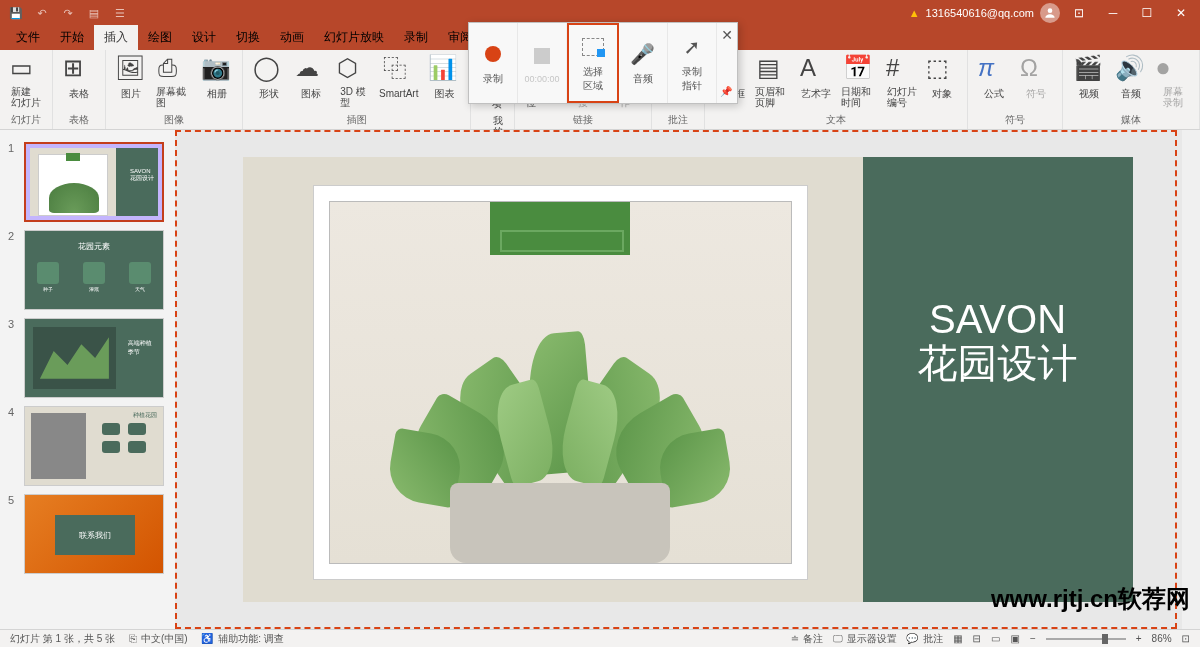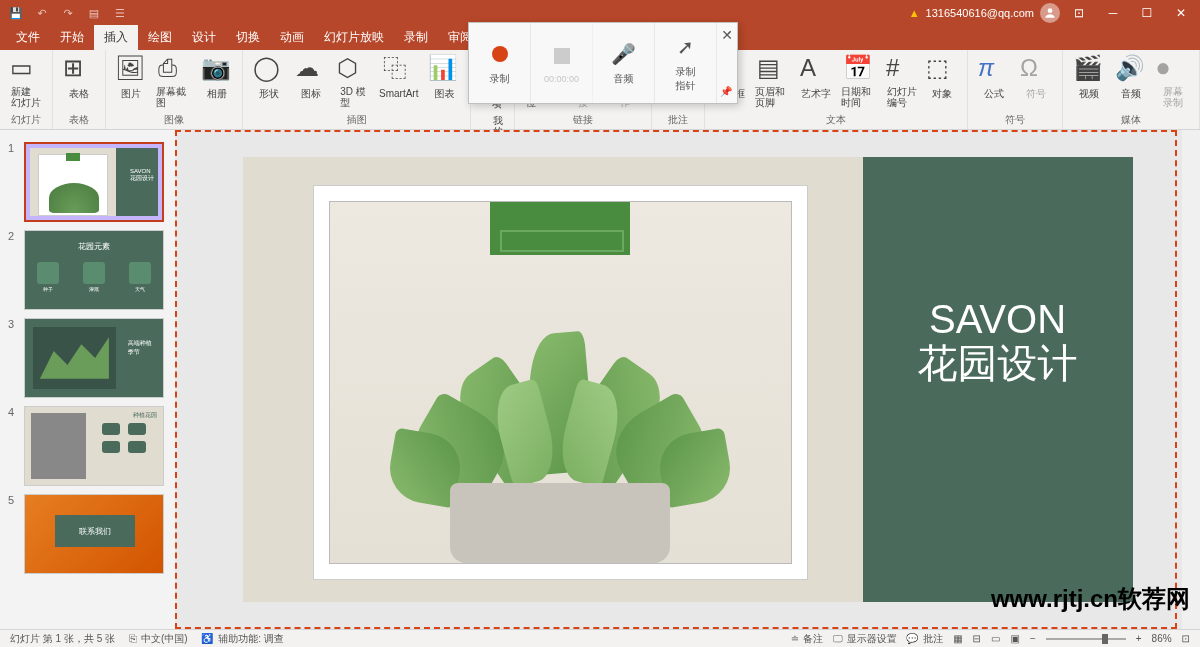--- a/index.html
+++ b/index.html
@@ -8,21 +8,21 @@
     .titlebar { height: 26px; background: #b7472a; display: flex; align-items: center; padding: 0 4px; }
     .titlebar-left { display: flex; gap: 2px; align-items: center; }
     .tb-btn { width: 24px; height: 20px; display: flex; align-items: center; justify-content: center; color: #e8c0b5; font-size: 11px; cursor: pointer; }
     .titlebar-right { margin-left: auto; display: flex; align-items: center; gap: 4px; }
     .account { color: #fff; font-size: 11px; display: flex; align-items: center; gap: 6px; }
     .avatar { width: 20px; height: 20px; border-radius: 50%; background: #d89a8a; display: flex; align-items: center; justify-content: center; }
     .warn { color: #ffc107; }
     .win-btn { width: 30px; height: 24px; display: flex; align-items: center; justify-content: center; color: #fff; font-size: 12px; cursor: pointer; }
     
     .menubar { height: 24px; background: #b7472a; display: flex; align-items: flex-end; padding: 0 6px; }
-    .menu-item { padding: 4px 10px; color: #ffffff; font-size: 12px; cursor: pointer; }
+    .menu-item { padding: 4px 10px; color: #000000; font-size: 12px; cursor: pointer; }
     .menu-item.active { background: #f3f2f1; color: #333; }
     
     .ribbon { height: 80px; background: #f3f2f1; border-bottom: 1px solid #d4d4d4; display: flex; position: relative; }
     .ribbon-group { display: flex; flex-direction: column; align-items: center; padding: 2px 6px; border-right: 1px solid #e1e1e1; }
     .ribbon-group-items { display: flex; gap: 2px; flex: 1; align-items: flex-start; }
     .ribbon-group-label { font-size: 10px; color: #666; padding-top: 2px; }
     .ribbon-btn { display: flex; flex-direction: column; align-items: center; justify-content: flex-start; padding: 2px 4px; cursor: pointer; font-size: 10px; color: #444; gap: 2px; }
     .ribbon-btn-lg { min-width: 38px; height: 58px; }
     .ribbon-icon-lg { width: 32px; height: 32px; font-size: 24px; }
     .ribbon-label { font-size: 10px; text-align: left; line-height: 11px; }
@@ -79,21 +79,21 @@
     .th1-right { position: absolute; right: 0; top: 0; width: 42px; height: 100%; background: #4a6b5c; }
     .th1-txt { position: absolute; right: 4px; top: 20px; font-size: 6px; color: #fff; }
     .th2 { position: absolute; inset: 0; background: #4a6b5c; }
     .th2-title { color: #fff; font-size: 8px; text-align: center; padding-top: 10px; }
     .th2-icons { display: flex; justify-content: space-around; margin-top: 10px; }
     .th2-ic { width: 22px; height: 22px; background: #5a8c6f; border-radius: 3px; }
     .th3 { position: absolute; inset: 0; background: #4a6b5c; display: flex; }
     .th3-chart { width: 60%; margin: 8px; background: #3a5348; }
     .th4 { position: absolute; inset: 0; background: #e0dcd0; display: flex; }
     .th5 { position: absolute; inset: 0; background: linear-gradient(135deg, #e67e22, #d35400); }
-    .th5-box { position: absolute; left: 30px; top: 20px; width: 80px; height: 32px; background: #4a6b5c; color: #fff; font-size: 8px; display: flex; align-items: center; justify-content: center; }
+    .th5-box { position: absolute; left: 30px; top: 20px; width: 80px; height: 40px; background: #4a6b5c; color: #fff; font-size: 8px; display: flex; align-items: center; justify-content: center; }
   </style>
 </head>
 <body>
 
 <div class="titlebar">
   <div class="titlebar-left">
     <div class="tb-btn">💾</div>
     <div class="tb-btn">↶</div>
     <div class="tb-btn">↷</div>
     <div class="tb-btn">▤</div>
@@ -298,20 +298,26 @@
     <div class="fp-icon">
         <div class="rec-dot"></div>
       </div>
     <span>录制</span>
   </div>
   <div class="fp-item disabled">
     <div class="fp-icon">
         <div class="stop-sq"></div>
       </div>
     <span class="timer">00:00:00</span>
+  </div>
+  <div class="fp-item selected">
+    <div class="fp-icon">
+        <div class="sel-area"></div>
+      </div>
+    <span>选择<br>区域</span>
   </div>
   <div class="fp-item">
     <div class="fp-icon" style="color:#2196f3;">🎤</div>
     <span>音频</span>
   </div>
   <div class="fp-item">
     <div class="fp-icon">➚</div>
     <span>录制<br>指针</span>
   </div>
   <div class="fp-close">✕

